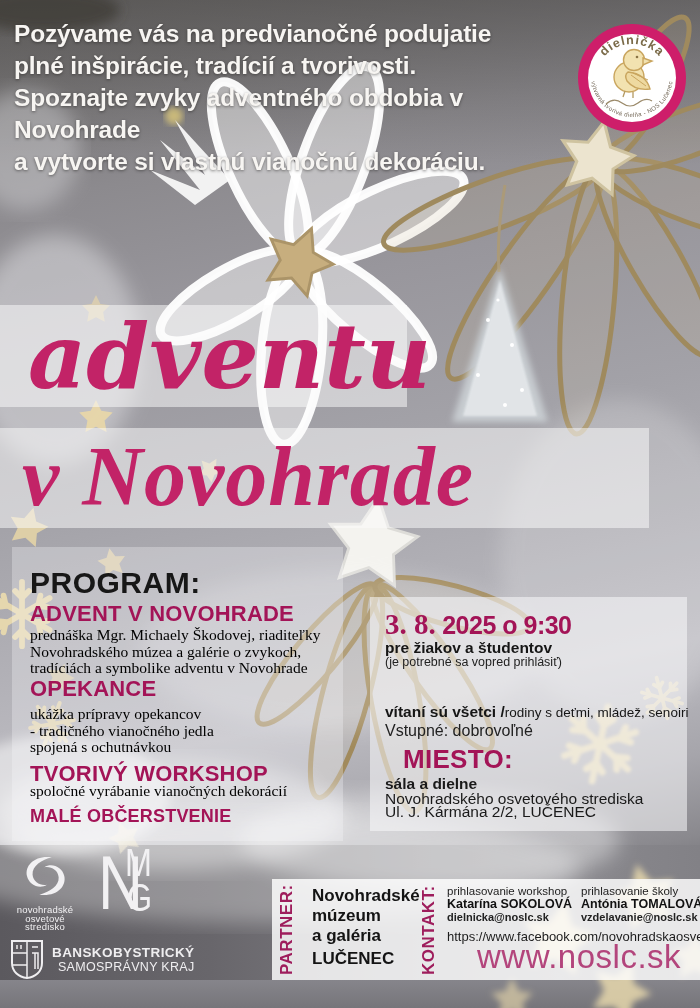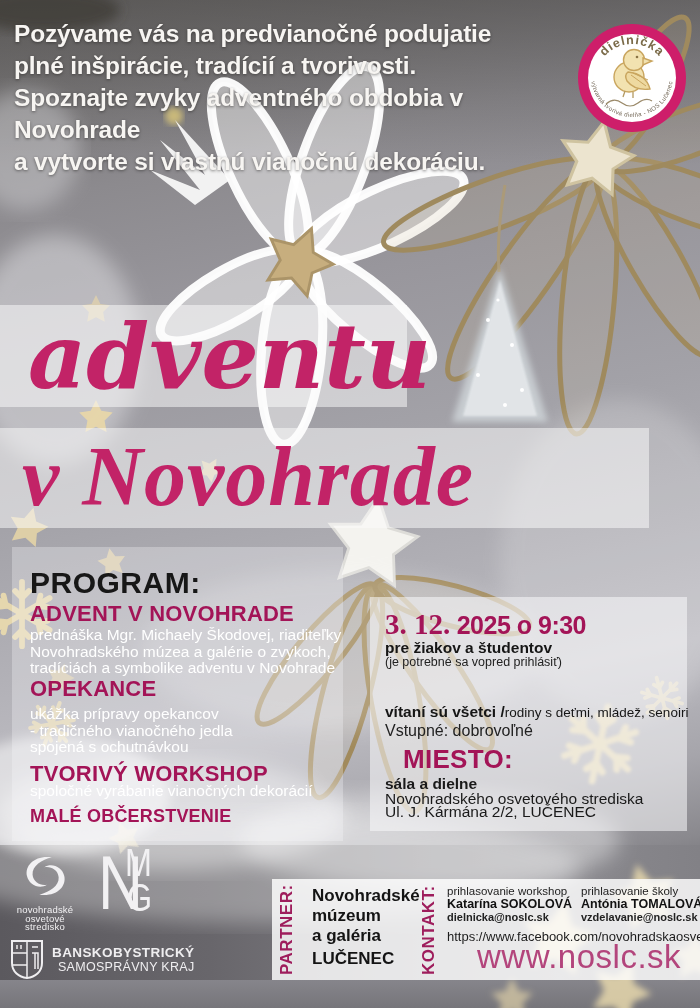--- a/index.html
+++ b/index.html
@@ -33,21 +33,21 @@
   .t1{font-size:94px;line-height:112px;padding-left:26px;}
   .t2{font-size:90px;line-height:102px;padding-left:28px;}
   .t3{font-size:84px;line-height:98px;padding-left:22px;letter-spacing:1px;font-family:Liberation Serif, serif;}
 
   
   .panelL{left:12px;top:547px;width:331px;height:294px;background:rgba(250,250,252,.30);}
   .panelR{left:370px;top:597px;width:317px;height:234px;background:rgba(250,250,252,.55);}
 
   
   .ph{left:30px;font-weight:bold;color:#a31457;font-size:22px;letter-spacing:.2px;}
-  .pd{left:30px;font-size:15.5px;line-height:16.5px;color:#ffffff;white-space:pre-line;}
+  .pd{left:30px;font-size:15.5px;line-height:16.5px;color:#000000;white-space:pre-line;font-family:Liberation Serif, serif;}
   .prog-heading{left:30px;top:566px;font-size:30px;font-weight:bold;color:#171717;letter-spacing:.5px;}
   .date-line{left:385px;color:#a31457;font-weight:bold;}
   .date-big{font-family:"Liberation Serif",serif;font-size:29px;}
   .date-rest{font-size:25px;letter-spacing:-.5px;}
   .aud{left:385px;font-size:15.5px;font-weight:bold;color:#161616;}
   .aud .light{font-weight:normal;font-size:13.5px;}
   .note{left:385px;font-size:12.5px;color:#222;}
   .entry{left:385px;font-size:16px;color:#222;}
   .miesto{left:385px;font-size:26px;font-weight:bold;color:#a31457;letter-spacing:.3px;margin-left:18px;}
   .venue{left:385px;font-size:15.5px;color:#1a1a1a;}
@@ -281,21 +281,21 @@
 tradíciách a symbolike adventu v Novohrade</div>
   <div class="abs ph" style="top:676px;">OPEKANCE</div>
   <div class="abs pd" style="top:706px;">ukážka prípravy opekancov
 - tradičného vianočného jedla
 spojená s ochutnávkou</div>
   <div class="abs ph" style="top:761px;">TVORIVÝ WORKSHOP</div>
   <div class="abs pd" style="top:783px;">spoločné vyrábanie vianočných dekorácií</div>
   <div class="abs ph" style="top:806px;font-size:18px;">MALÉ OBČERSTVENIE</div>
 
   <div class="abs date-line" style="top:608px;">
-    <span class="date-big">3. 12.</span><span class="date-rest"> 2025 o 9:30</span>
+    <span class="date-big">3. 8.</span><span class="date-rest"> 2025 o 9:30</span>
   </div>
   <div class="abs aud" style="top:639px;">pre žiakov a študentov</div>
   <div class="abs note" style="top:655px;">(je potrebné sa vopred prihlásiť)</div>
 
   <div class="abs aud" style="top:703px;">
     <span>vítaní sú všetci /</span><span class="light">rodiny s deťmi, mládež, senoiri</span>
   </div>
   <div class="abs entry" style="top:722px;">Vstupné: dobrovoľné</div>
 
   <div class="abs miesto" style="top:744px;">MIESTO:</div>

